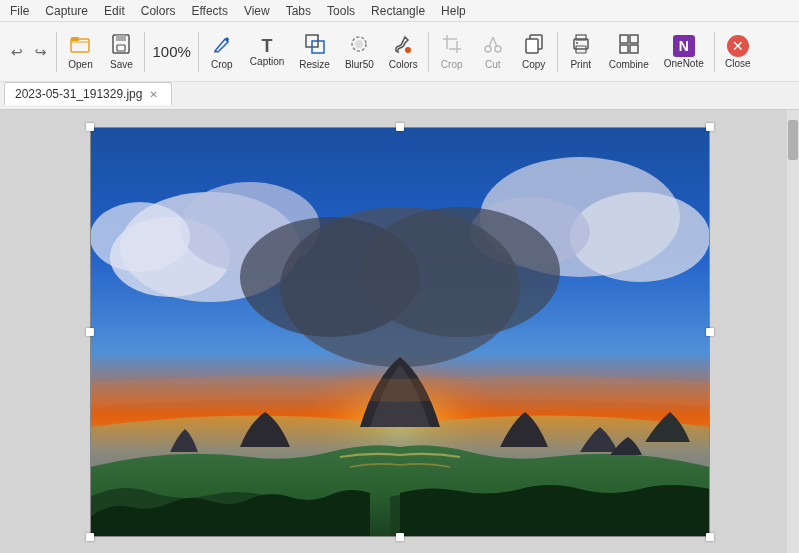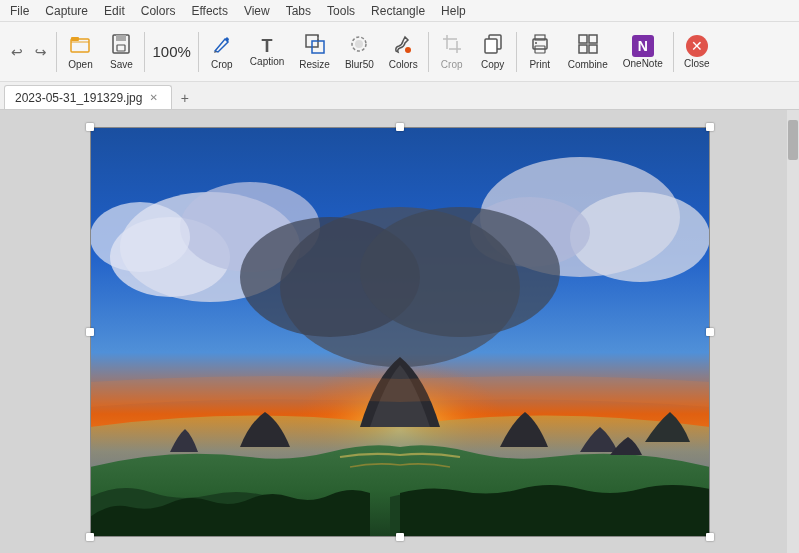--- a/index.html
+++ b/index.html
@@ -14,21 +14,21 @@
     .tool-btn { display: flex; flex-direction: column; align-items: center; justify-content: center; padding: 4px 6px; border: 1px solid transparent; border-radius: 3px; cursor: pointer; min-width: 40px; gap: 2px; background: none; }
     .tool-icon { font-size: 20px; color: #444; line-height: 1; }
     .tool-label { font-size: 10px; color: #333; text-align: center; line-height: 1; }
     .toolbar-separator { width: 1px; background: #ccc; height: 40px; margin: 0 2px; flex-shrink: 0; }
 
     
     .undo-redo { display: flex; gap: 2px; padding: 2px; }
     .undo-btn { background: none; border: 1px solid transparent; border-radius: 2px; cursor: pointer; padding: 2px 4px; font-size: 14px; color: #666; }
 
     
-    .tabs-bar { background: #f0f0f0; border-bottom: 1px solid #ccc; display: flex; align-items: flex-end; padding: 0 4px; height: 28px; flex-shrink: 0; }
+    .tabs-bar { background: #f0f0f0; border-bottom: 1px solid #ccc; display: flex; align-items: flex-start; padding: 0 4px; height: 28px; flex-shrink: 0; flex-direction: column; }
     .tab { display: flex; align-items: center; gap: 4px; padding: 4px 10px; background: #fff; border: 1px solid #ccc; border-bottom: none; border-radius: 3px 3px 0 0; font-size: 12px; cursor: pointer; color: #333; height: 24px; }
     .tab-close { font-size: 10px; color: #888; cursor: pointer; padding: 1px 3px; border-radius: 2px; }
     .tab-add { background: none; border: 1px solid transparent; border-radius: 3px; padding: 2px 6px; cursor: pointer; font-size: 14px; color: #666; margin-left: 2px; line-height: 1; height: 22px; display: flex; align-items: center; }
 
     
     .canvas-area { flex: 1; background: #d4d4d4; overflow: auto; position: relative; display: flex; align-items: center; justify-content: center; }
     .scrollbar-v { position: absolute; right: 0; top: 0; bottom: 0; width: 12px; background: #e0e0e0; }
     .scrollbar-thumb { position: absolute; top: 10px; left: 1px; right: 1px; height: 40px; background: #b0b0b0; border-radius: 2px; }
 
     
@@ -170,20 +170,31 @@
       <svg width="22" height="22" viewBox="0 0 22 22">
           <line x1="6" y1="2" x2="6" y2="16" stroke="#888" stroke-width="1.5"></line>
           <line x1="2" y1="6" x2="16" y2="6" stroke="#888" stroke-width="1.5"></line>
           <line x1="16" y1="8" x2="16" y2="20" stroke="#888" stroke-width="1.5"></line>
           <line x1="8" y1="16" x2="20" y2="16" stroke="#888" stroke-width="1.5"></line>
         </svg>
     </span>
     <span class="tool-label">Crop</span>
   </button>
 
+  <button class="tool-btn" style="opacity:0.5;">
+    <span class="tool-icon">
+      <svg width="22" height="22" viewBox="0 0 22 22">
+          <circle cx="6" cy="16" r="3" fill="none" stroke="#888" stroke-width="1.5"></circle>
+          <circle cx="16" cy="16" r="3" fill="none" stroke="#888" stroke-width="1.5"></circle>
+          <line x1="11" y1="4" x2="7" y2="14" stroke="#888" stroke-width="1.5"></line>
+          <line x1="11" y1="4" x2="15" y2="14" stroke="#888" stroke-width="1.5"></line>
+        </svg>
+    </span>
+    <span class="tool-label">Cut</span>
+  </button>
 
   <button class="tool-btn">
     <span class="tool-icon">
       <svg width="22" height="22" viewBox="0 0 22 22">
           <rect x="7" y="2" width="12" height="14" rx="1" fill="none" stroke="#555" stroke-width="1.5"></rect>
           <rect x="3" y="6" width="12" height="14" rx="1" fill="white" stroke="#555" stroke-width="1.5"></rect>
         </svg>
     </span>
     <span class="tool-label">Copy</span>
   </button>

